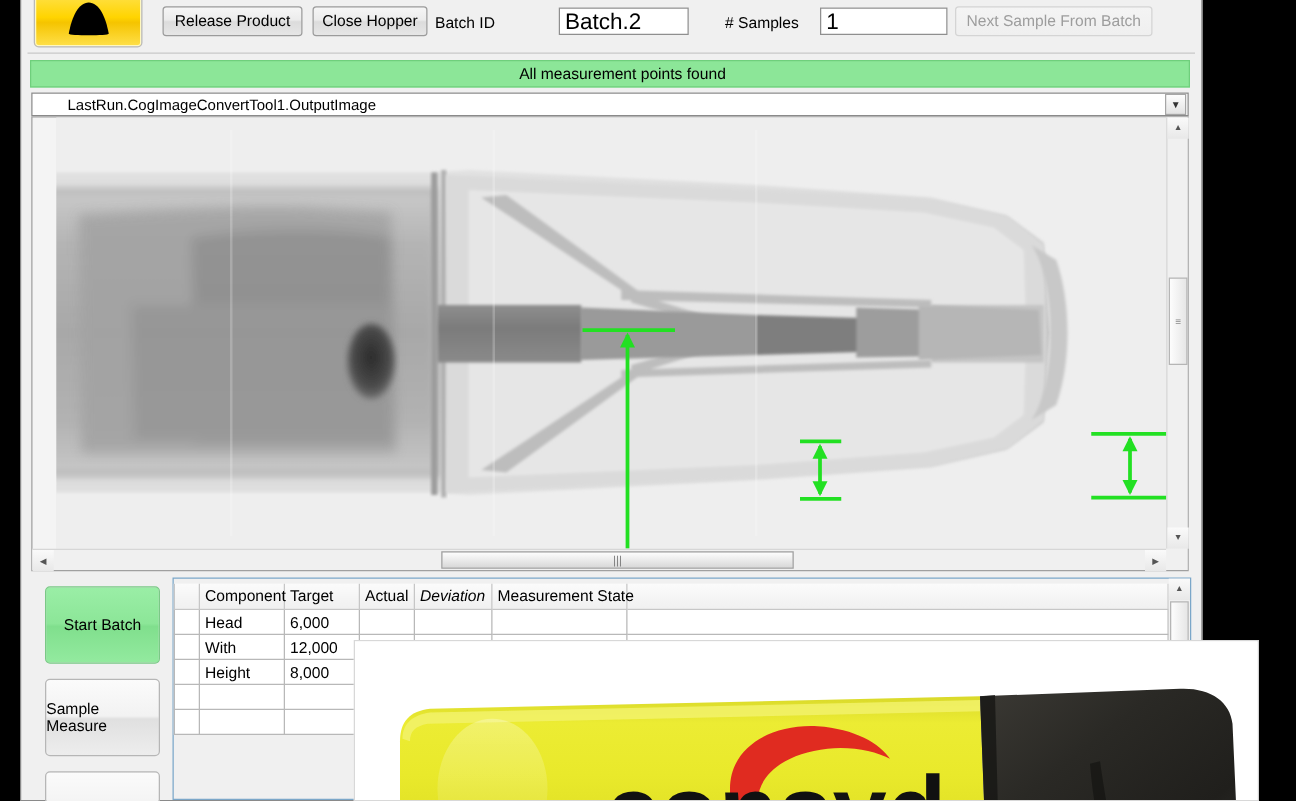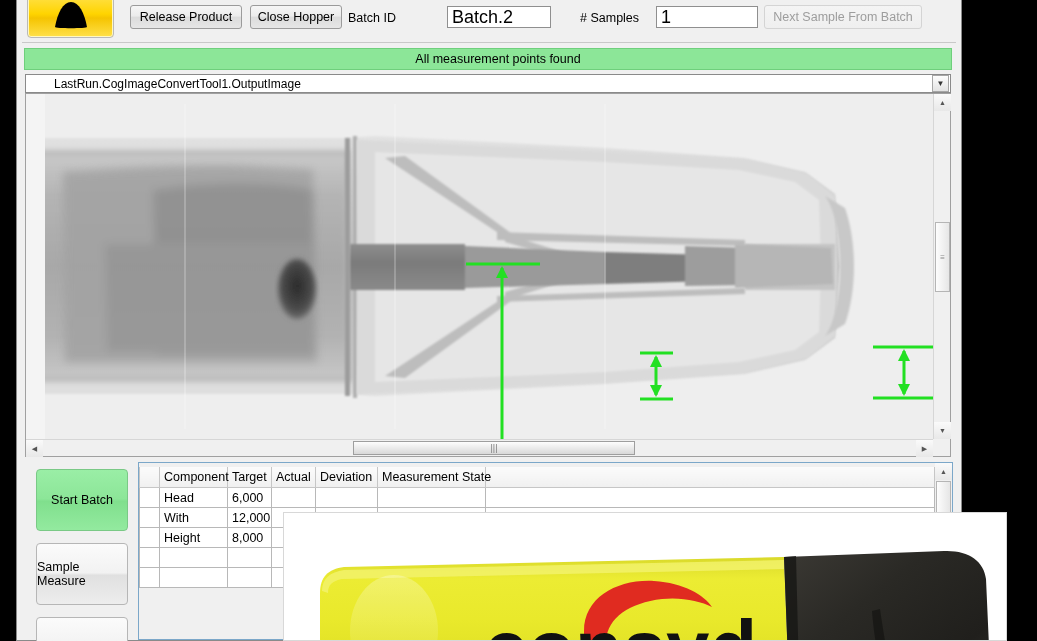--- a/index.html
+++ b/index.html
@@ -164,23 +164,23 @@
     border:1px solid #c6c6c6;border-top:none;
     font-weight:normal;text-align:left;padding:1px 4px;height:18px;
     white-space:nowrap;
   }
   table.grid td{
     border:1px solid #b8b8b8;padding:1px 4px;height:17px;
     background:#fff;white-space:nowrap;overflow:hidden;
   }
   .col-sel{width:20px;}
   .col-comp{width:68px;}
-  .col-target{width:44px;}
+  .col-target{width:60px;}
   .col-actual{width:44px;}
-  .col-dev{width:62px;}
+  .col-dev{width:62px;font-style:italic;}
   .col-state{width:108px;}
   .col-fill{width:auto;}
   td.col-sel{background:#f0f0f0;}
 
   
   #grid-vscroll{
     position:absolute;right:0;top:0;bottom:0;width:17px;background:#f0f0f0;
   }
   #grid-vthumb{
     position:absolute;left:1px;top:18px;width:15px;height:48px;

